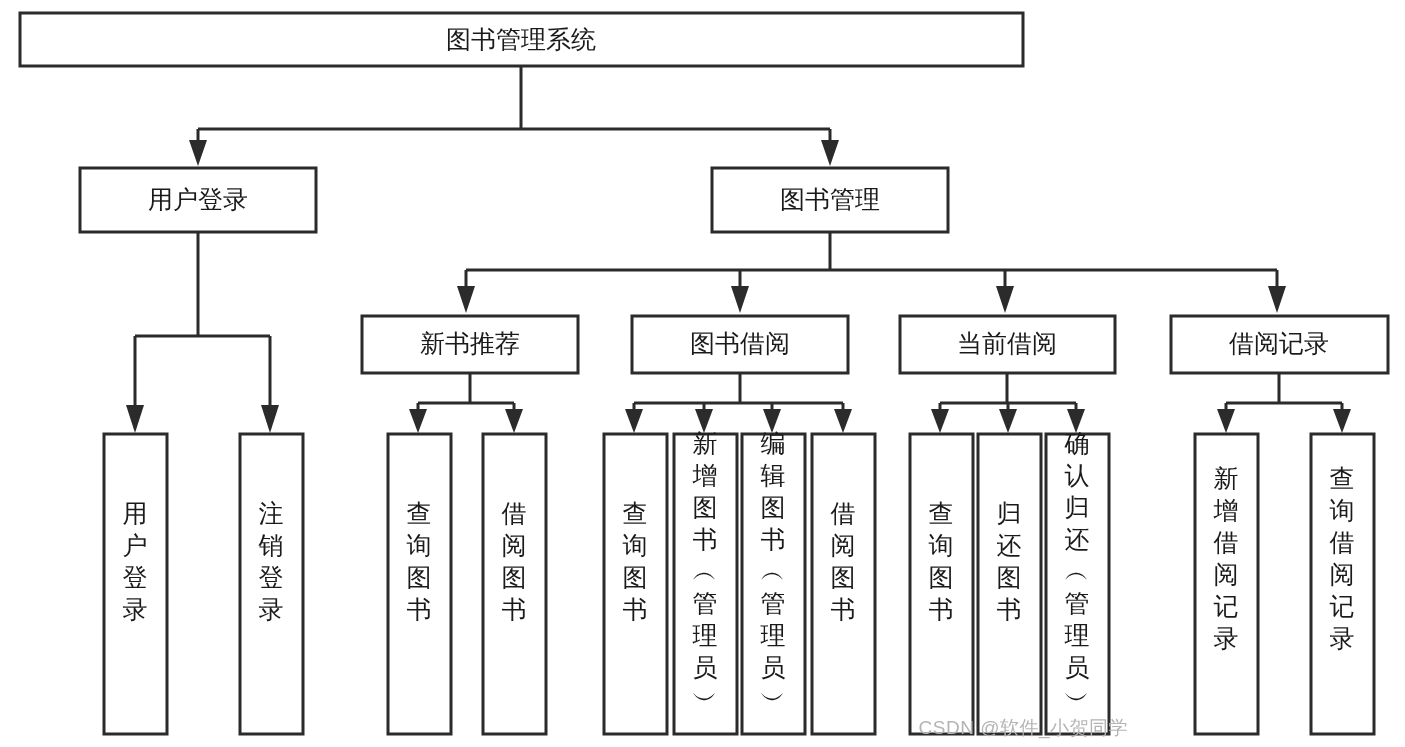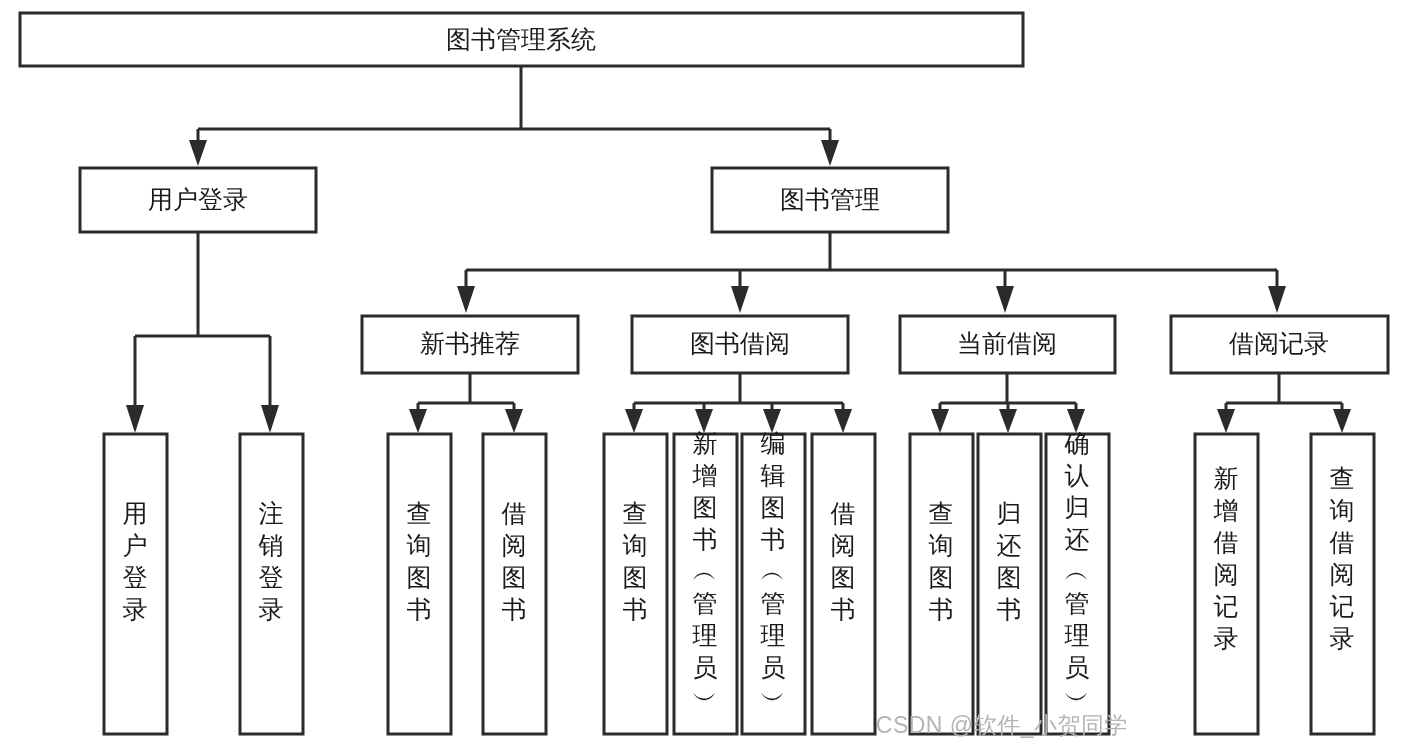--- a/index.html
+++ b/index.html
@@ -51,21 +51,21 @@
     font-family: "Liberation Sans", "DejaVu Sans", sans-serif;
     font-size: 25px;
     fill: #1a1a1a;
     text-anchor: middle;
   }
   .watermark-text {
     position: absolute;
     right: 12px;
     bottom: 6px;
     font-family: "Liberation Sans", "DejaVu Sans", sans-serif;
-    font-size: 23px;
+    font-size: 19px;
     color: #b4b4b4;
     letter-spacing: 0.5px;
     white-space: nowrap;
     pointer-events: none;
   }
 </style>
 </head>
 <body>
 
 <div id="diagram-root">

